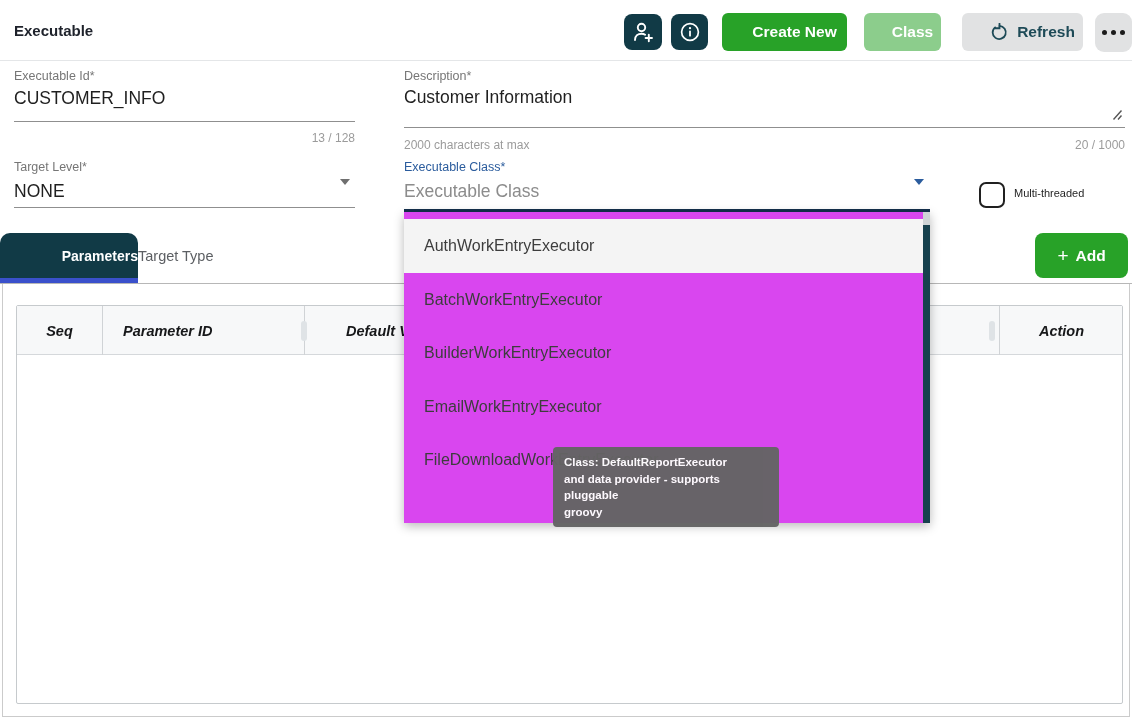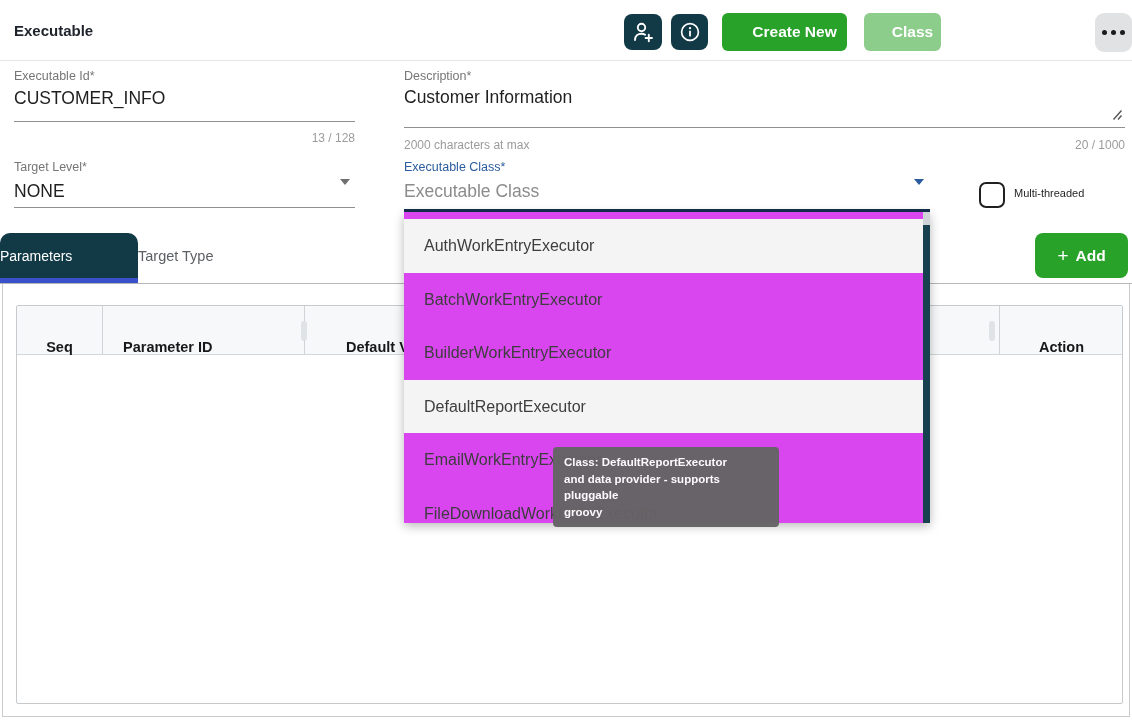--- a/index.html
+++ b/index.html
@@ -55,43 +55,43 @@
   .dd-scroll-track{position:absolute;right:0;top:0;width:7px;height:13px;background:#cfd4d6;}
   .dd-scroll-thumb{position:absolute;right:0;top:13px;width:7px;bottom:0;background:#17414e;cursor:pointer;}
 
   
   .tooltip{left:553px;top:447px;width:226px;background:var(--tooltip-bg);opacity:.97;
            border-radius:4px;padding:7px 11px;z-index:60;color:#fff;font-size:11.5px;
            font-weight:700;line-height:16.5px;}
 
   
   .tab-active{left:0;top:233px;width:138px;height:45px;background:var(--dark-teal);
-              border-radius:10px 10px 0 0;color:#fff;font-size:14px;font-weight:400;
-              display:flex;align-items:center;justify-content:flex-start;cursor:pointer;}
+              border-radius:10px 10px 0 0;color:#fff;font-size:14px;font-weight:700;
+              display:flex;align-items:center;justify-content:flex-end;cursor:pointer;}
   .tab-underline-bar{left:0;top:278px;width:138px;height:5px;background:var(--tab-underline);}
   .tab-inactive{left:138px;top:233px;width:130px;height:45px;color:#5c5f63;font-size:14.5px;
                 font-weight:500;display:flex;align-items:center;justify-content:flex-start;cursor:pointer;}
   .tabstrip-line{left:0;top:283px;width:1132px;height:1px;background:#b7b7b7;}
   .btn-add{left:1035px;top:233px;width:93px;height:45px;background:var(--green);border-radius:8px;
            color:#fff;display:flex;align-items:center;justify-content:center;gap:7px;cursor:pointer;}
   .btn-add .plus{font-size:19px;font-weight:400;line-height:1;}
   .btn-add .lbl{font-size:15.5px;font-weight:700;}
 
   
   .panel{left:2px;top:284px;width:1128px;height:433px;background:#fff;
          border:1px solid #cbcbcb;border-top:none;}
   .grid{left:16px;top:305px;width:1107px;height:399px;border:1px solid #c6cacd;
         border-radius:2px;background:#fff;}
   .grid-header{position:absolute;left:0;top:0;right:0;height:49px;background:#f7f8f9;
                border-bottom:1px solid #d5d8db;}
   .col-sep{position:absolute;top:0;width:1px;height:49px;background:#d0d3d6;}
   .col-handle{position:absolute;top:15px;width:6px;height:20px;border-radius:3px;
               background:#dfe3e6;cursor:col-resize;}
-  .th{position:absolute;top:16px;height:49px;display:flex;align-items:center;
-      font-size:14.5px;font-weight:700;color:#17181a;}
+  .th{position:absolute;top:0;height:49px;display:flex;align-items:center;
+      font-size:14.5px;font-weight:700;color:#17181a;font-style:italic;}
 
   svg{display:block;}
 </style>
 </head>
 <body>
 
 <div id="app">
 
   <div class="abs page-title">Executable</div>
 
@@ -111,20 +111,29 @@
         <circle cx="12" cy="12" r="8.4" stroke="#fff" stroke-width="1.7"></circle>
         <circle cx="12" cy="8.2" r="1.15" fill="#fff"></circle>
         <rect x="11.1" y="10.6" width="1.8" height="6" rx="0.9" fill="#fff"></rect>
       </svg>
     </span>
   </div>
 
   <div class="abs btn btn-create">Create New</div>
   <div class="abs btn btn-save">Class</div>
 
+  <div class="abs btn btn-refresh">
+    <span>
+      <svg width="19" height="19" viewBox="0 0 24 24" fill="none" stroke="#1d4a57" stroke-width="2.3" stroke-linecap="round">
+        <path d="M6.5 5.5 A8.3 8.3 0 1 0 12 3.7"></path>
+        <path d="M12 0.8 v5.8 h-5.8" fill="none"></path>
+      </svg>
+    </span>
+    <span>Refresh</span>
+  </div>
 
   <div class="abs btn-more">
     <span class="dot"></span>
     <span class="dot"></span>
     <span class="dot"></span>
   </div>
 
   <div class="abs header-divider"></div>
 
   <div class="abs f-label" style="left:14px;top:69px;">Executable Id*</div>
@@ -182,21 +191,20 @@
       <div class="col-handle" style="left:284px;"></div>
       <div class="col-sep" style="left:982px;"></div>
       <div class="col-handle" style="left:972px;"></div>
     </div>
   </div>
 
   <div class="abs dropdown">
     <div class="dd-option selected">AuthWorkEntryExecutor</div>
     <div class="dd-option">BatchWorkEntryExecutor</div>
     <div class="dd-option">BuilderWorkEntryExecutor</div>
-    <div class="dd-option selected">DefaultReportExecutor</div>
     <div class="dd-option">EmailWorkEntryExecutor</div>
     <div class="dd-option">FileDownloadWorkEntryExecutor</div>
     <div class="dd-scroll-track"></div>
     <div class="dd-scroll-thumb"></div>
   </div>
 
   <div class="abs tooltip">
     <div>Class: DefaultReportExecutor</div>
     <div>and data provider - supports pluggable</div>
     <div>groovy</div>

